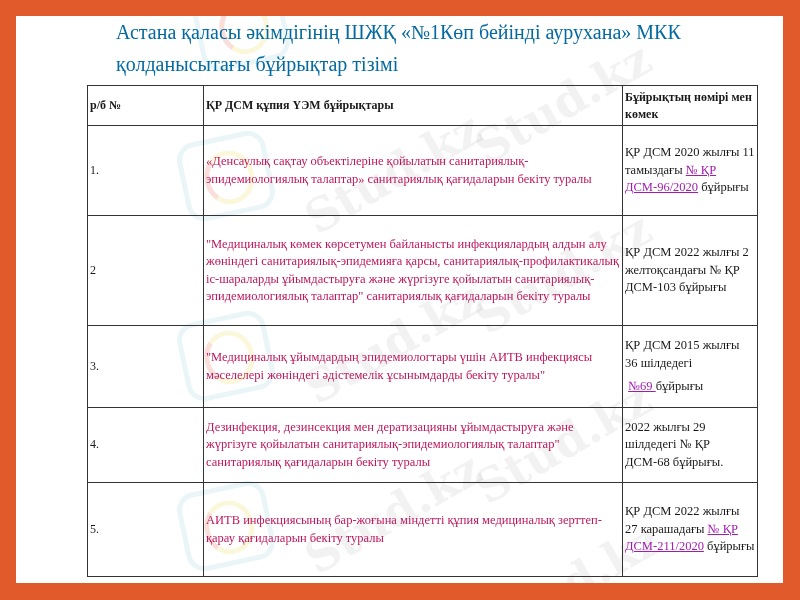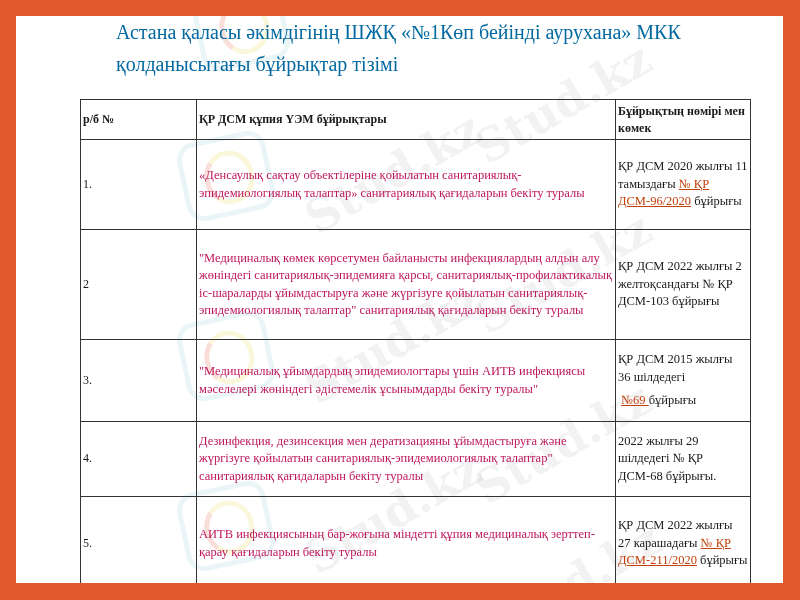--- a/index.html
+++ b/index.html
@@ -12,25 +12,25 @@
   }
   .page {
     position:absolute; left:16px; top:16px; width:767px; height:567px;
     background:#ffffff; overflow:hidden;
   }
   .title {
     position:absolute; left:100px; top:0px; width:620px;
     font-size:20px; line-height:32px; color:#0369a1;
   }
   table.orders {
-    position:absolute; left:64px; top:69px;
+    position:absolute; left:71px; top:69px;
     width:670px;
     border-collapse:collapse;
     table-layout:fixed;
-    font-size:12.5px; line-height:17.5px;margin-top:14px;
+    font-size:12.5px; line-height:17.5px;
   }
   table.orders th, table.orders td {
     border:1.5px solid #333;
     vertical-align:middle;
     padding:0 2px;
     text-align:left;
     font-weight:normal;
   }
   table.orders th { font-weight:bold; font-size:12px; line-height:17px; }
   th.col-title { text-align:center; }
@@ -38,21 +38,21 @@
   col.c2 { width:419px; }
   col.c3 { width:135px; }
   tr.hdr { height:40px; }
   tr.r1 { height:90px; }
   tr.r2 { height:110px; }
   tr.r3 { height:82px; }
   tr.r4 { height:75px; }
   tr.r5 { height:94px; }
   td.num { font-size:12px; }
   td.desc { color:#be185d; }
-  .link { color:#c2410c; text-decoration:underline; }
+  .link { color:#a21caf; text-decoration:underline; }
   .gap { display:block; height:6px; }
   .wm {
     position:absolute; font-family:"DejaVu Serif", serif; font-weight:bold;
     font-size:46px; color:rgba(150,150,150,0.12);
     transform:rotate(-30deg); pointer-events:none; white-space:nowrap;
   }
   .logo {
     position:absolute; width:80px; height:70px; border-radius:18px;
     border:5px solid rgba(140,200,210,0.18); pointer-events:none;
     transform:rotate(-12deg);

